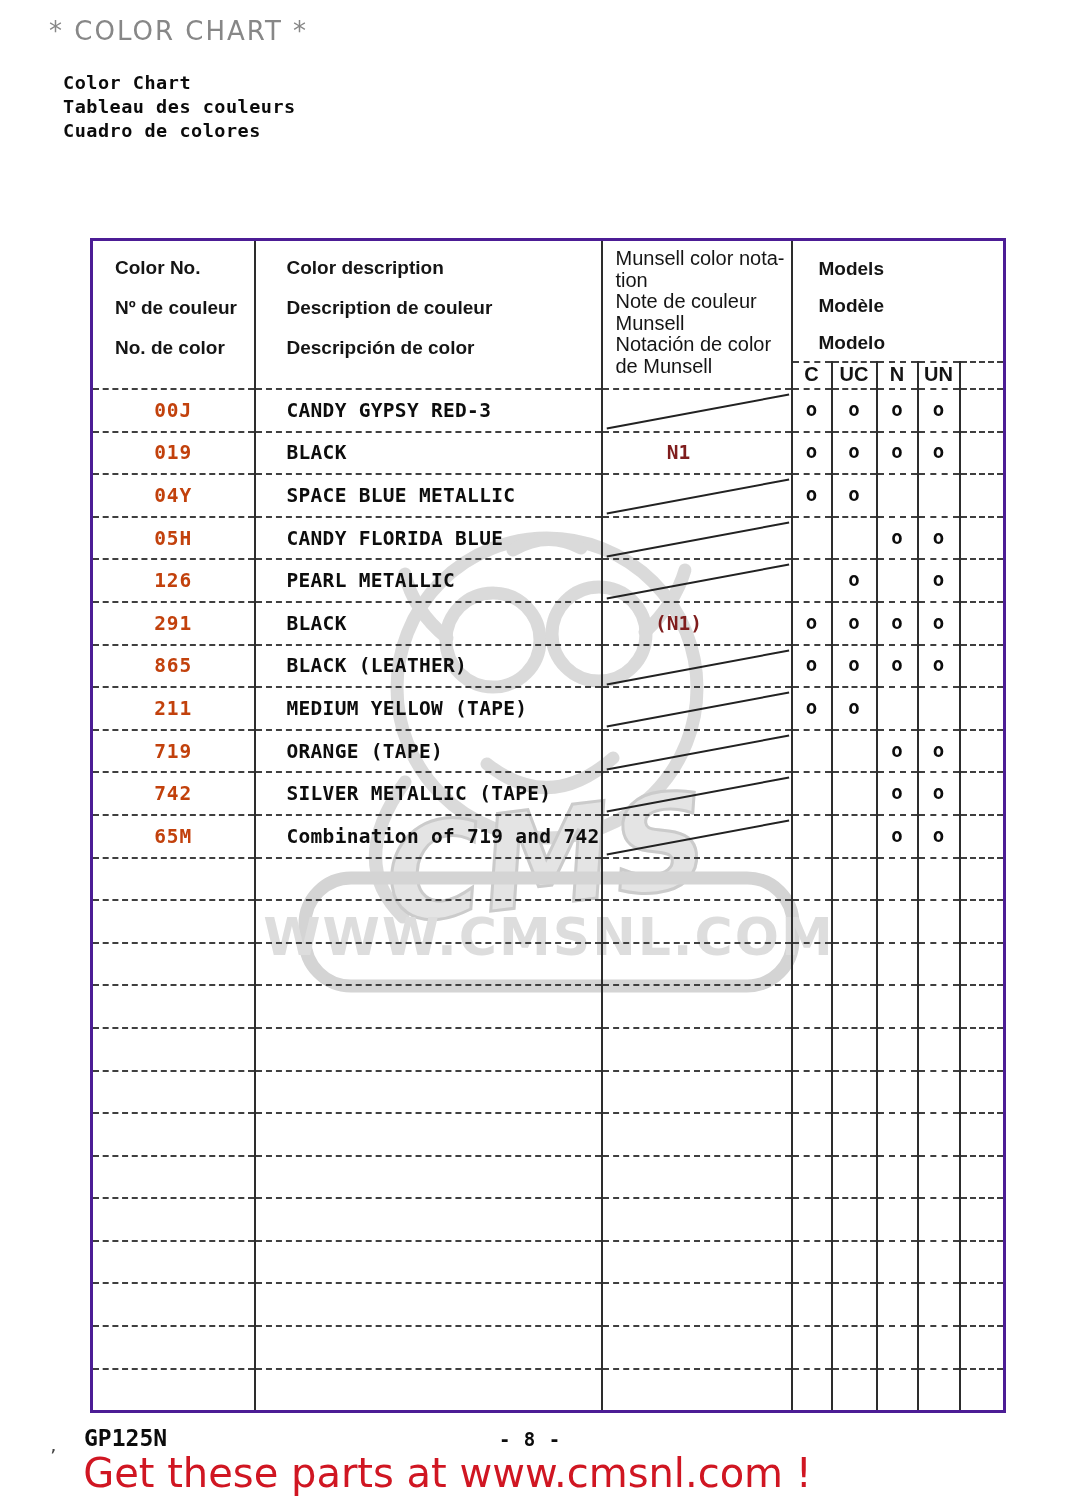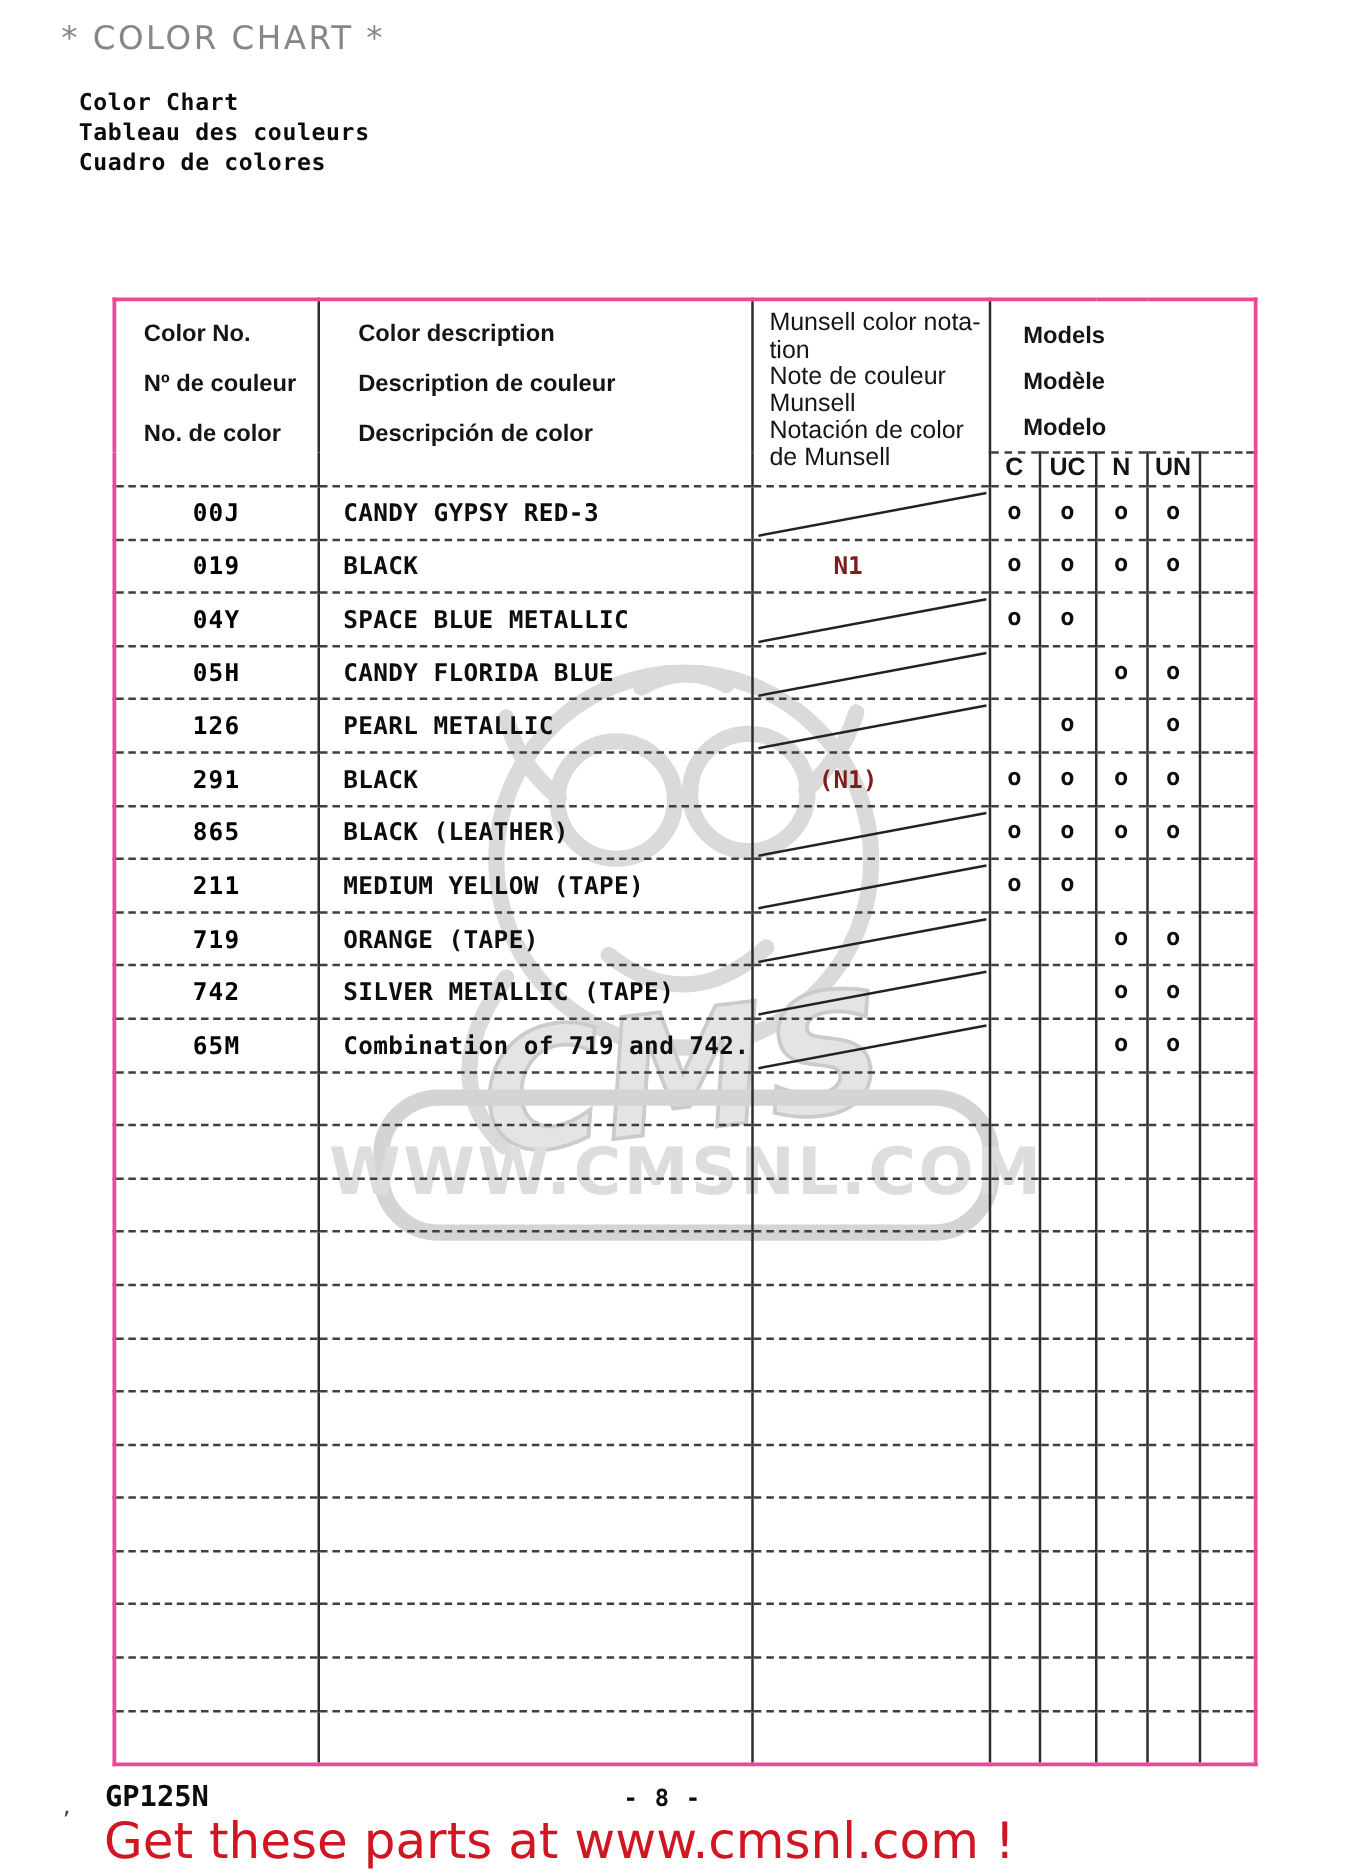--- a/index.html
+++ b/index.html
@@ -18,21 +18,21 @@
     font-family:"DejaVu Sans Mono", monospace; font-weight:bold;
     font-size:18.5px; line-height:24px; color:#0b0b0b; white-space:pre-line;
     letter-spacing:0.5px;
   }
   
   .watermark { position:absolute; left:255px; top:492px; width:592px; height:515px; z-index:0; }
   
   table.color-table {
     position:absolute; left:90px; top:238px; width:913px; z-index:1;
     border-collapse:collapse; table-layout:fixed; background:transparent;
-    border:3px solid #ec4899;
+    border:3px solid #4c1d95;
   }
   .color-table th, .color-table td {
     border-left:2px solid #2d2d2d; border-right:2px solid #2d2d2d;
     border-top:2px dashed #3f3f3f; border-bottom:2px dashed #3f3f3f;
     padding:0; vertical-align:middle; overflow:hidden;
   }
   .color-table thead th { vertical-align:top; text-align:left; }
   tr.hrow1 { height:113px; }
   tr.hrow2 { height:26px; }
   tbody tr { height:42.6px; }
@@ -45,24 +45,24 @@
   .hdr-munsell {
     font-family:"Liberation Sans", sans-serif; font-weight:400; font-size:20px;
     color:#151515; line-height:21.5px; padding:7px 0 0 13px; white-space:pre-line;
   }
   tr.hrow2 th {
     font-family:"Liberation Sans", sans-serif; font-weight:700; font-size:20px;
     text-align:center; vertical-align:middle; color:#141414; padding-bottom:2px;
   }
   td.colno {
     text-align:center; font-weight:bold; font-size:19.5px; letter-spacing:1px;
-    color:#000000;
+    color:#c2410c;
   }
   td.desc {
-    padding-left:19px; font-weight:bold; font-size:19.5px; color:#0d0d0d;
+    padding-left:31px; font-weight:bold; font-size:19.5px; color:#0d0d0d;
     letter-spacing:0.3px; white-space:nowrap;
   }
   td.munsell {
     position:relative; text-align:center; font-weight:bold; font-size:19.5px;
     color:#7f1d1d; padding-right:36px;
   }
   td.munsell .slash { position:absolute; left:0; top:0; width:100%; height:100%; display:block; }
   td.munsell .slash line { stroke:#222; stroke-width:2px; vector-effect:non-scaling-stroke; }
   td.model { text-align:center; font-weight:bold; font-size:19px; color:#0d0d0d; padding-bottom:3px; }
   

